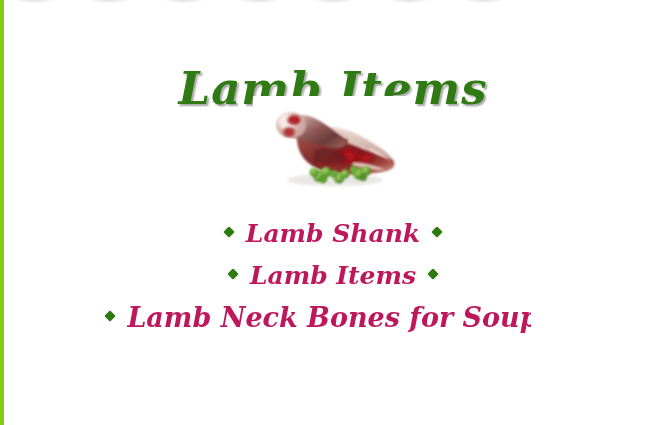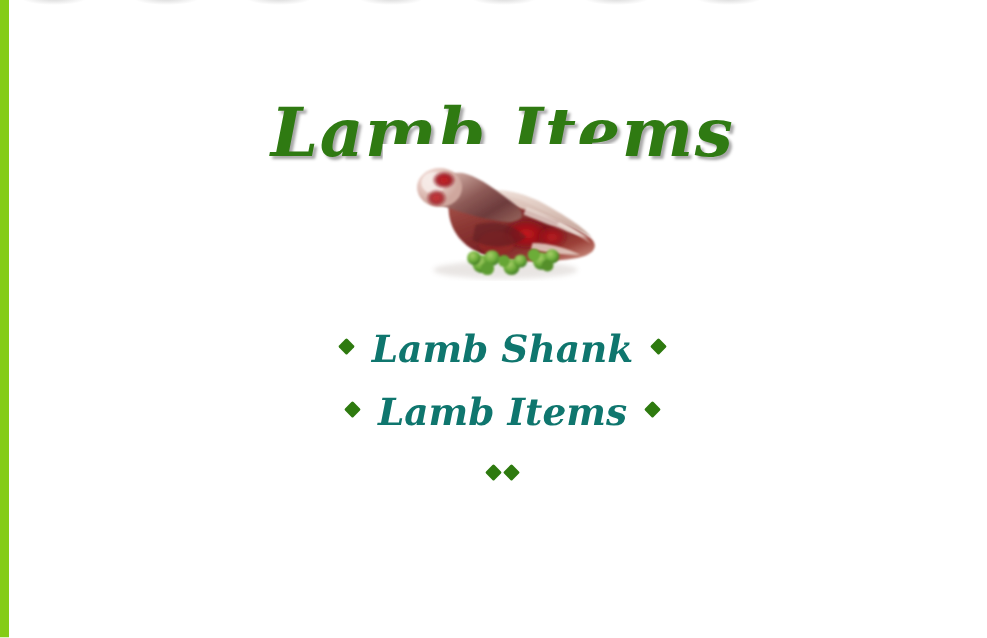--- a/index.html
+++ b/index.html
@@ -14,21 +14,21 @@
     background: #ffffff;
     font-family: "Liberation Serif", serif;
   }
 
   
   .page {
     position: relative;
     width: 531px;
     height: 425px;
     background: #ffffff;
-    border-left: 6px solid #84cc16;
+    border-left: 4px solid #84cc16;
     box-sizing: border-box;
     overflow: hidden;
   }
 
   
   .top-strip {
     position: absolute;
     top: 0;
     left: 0;
     width: 658px;
@@ -95,21 +95,21 @@
     text-align: center;
     white-space: nowrap;
     line-height: 42px;
     height: 42px;
   }
   .item-label {
     font-family: "DejaVu Serif", "Liberation Serif", serif;
     font-style: italic;
     font-weight: bold;
     font-size: 25px;
-    color: #0f766e;
+    color: #be185d;
     vertical-align: middle;
     padding: 0 9px;
   }
   .item-row.large .item-label {
     font-size: 27px;
   }
   .bullet {
     display: inline-block;
     vertical-align: middle;
     position: relative;
@@ -230,18 +230,19 @@
     </li>
 
     <li class="item-row">
       <span class="bullet"></span>
       <span class="item-label">Lamb Items</span>
       <span class="bullet"></span>
     </li>
 
     <li class="item-row large">
       <span class="bullet"></span>
+      <span class="item-label">Lamb Neck Bones for Soup</span>
       <span class="bullet"></span>
     </li>
 
   </ul>
 
 </div>
 
 </body></html>

